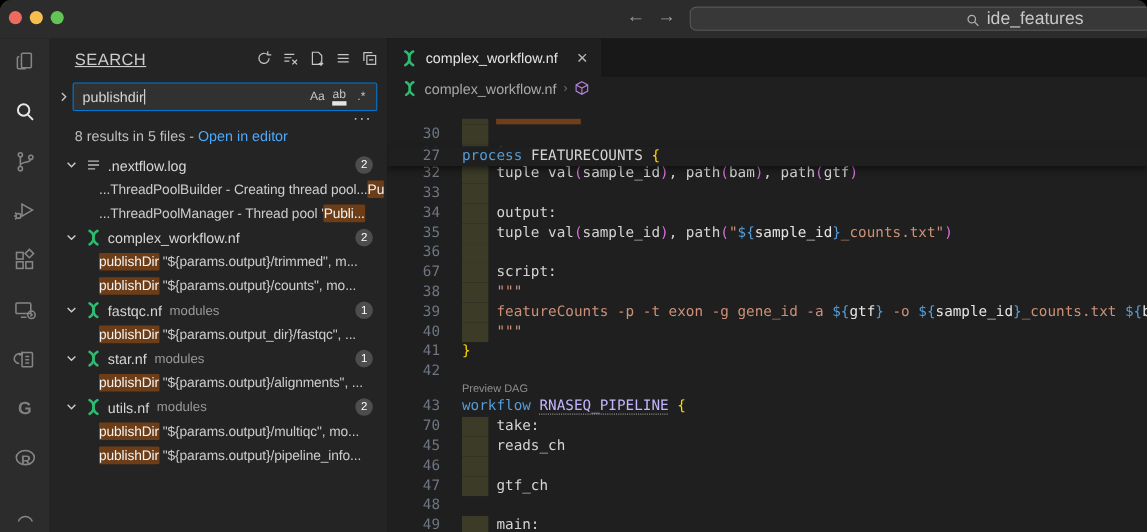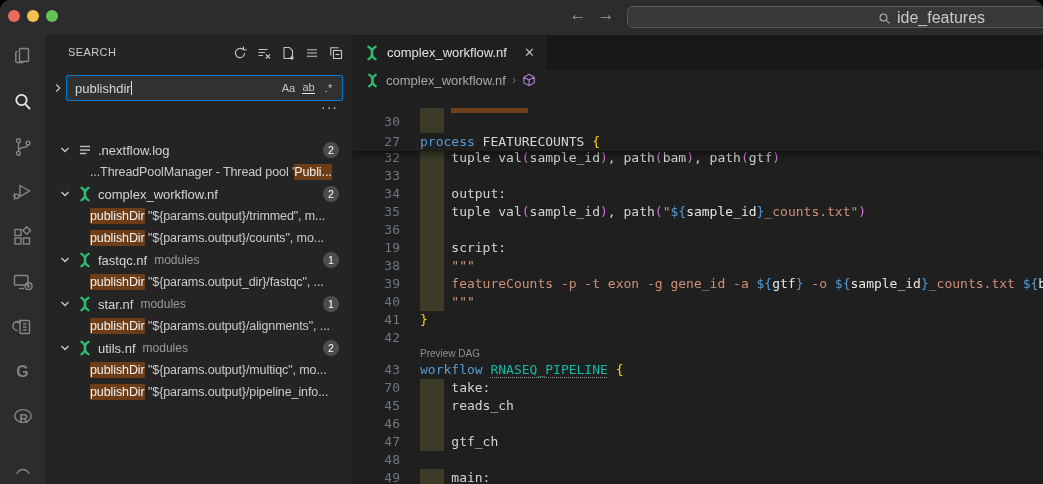--- a/index.html
+++ b/index.html
@@ -18,33 +18,33 @@
   
   .activitybar{position:absolute;left:0;top:35px;width:45px;bottom:0;background:#2c2c2c;
                display:flex;flex-direction:column;align-items:center;}
   .abitem{width:45px;height:47px;display:flex;align-items:center;justify-content:center;color:#868686;}
   .abitem svg{stroke:#868686;fill:none;stroke-width:1.4;}
   .abitem.active svg{stroke:#e7e7e7;}
   .abletter{font-size:16px;font-weight:bold;color:#808080;}
   
   .sidebar{position:absolute;left:45px;top:35px;width:307px;bottom:0;background:#242424;overflow:hidden;}
   .sbheader{position:absolute;left:0;top:8px;width:100%;height:20px;}
-  .sbtitle{position:absolute;left:23px;top:3px;font-size:11px;letter-spacing:.4px;color:#cccccc;}
+  .sbtitle{position:absolute;left:23px;top:3px;font-size:15px;letter-spacing:.4px;color:#cccccc;text-decoration:underline;}
   .sbactions{position:absolute;right:6px;top:0;display:flex;gap:4px;}
   .sbact{width:20px;height:20px;display:flex;align-items:center;justify-content:center;border-radius:4px;}
   .sbact svg{stroke:#c5c5c5;fill:none;stroke-width:1.1;}
   .replchev{position:absolute;left:6px;top:46px;width:14px;height:14px;color:#c5c5c5;}
   .searchbox{position:absolute;left:21px;top:40px;width:277px;height:26px;box-sizing:border-box;
              background:#313131;border:1px solid #0078d4;border-radius:2px;display:flex;align-items:center;}
   .sinput{flex:1;color:#d7d7d7;font-size:13px;padding-left:8px;white-space:nowrap;overflow:hidden;}
   .cursor{display:inline-block;width:1px;height:14px;background:#e0e0e0;vertical-align:-2px;}
   .sopts{display:flex;gap:3px;padding-right:5px;}
   .sopt{min-width:17px;height:17px;display:flex;align-items:center;justify-content:center;
         font-size:11px;color:#c5c5c5;border-radius:3px;}
-  .sopt.word span{border-bottom:1px solid #e5e5e5;line-height:11px;}
+  .sopt.word span{border-bottom:4px solid #e5e5e5;line-height:11px;}
   .moredots{position:absolute;right:14px;top:64px;color:#c5c5c5;font-size:14px;letter-spacing:1px;}
   .summary{position:absolute;left:23px;top:81px;font-size:13px;color:#bfbfbf;white-space:nowrap;}
   .summary a{color:#4daafc;text-decoration:none;}
   .tree{position:absolute;left:0;top:104px;right:0;}
   .trow{height:22px;display:flex;align-items:center;white-space:nowrap;overflow:hidden;}
   .trow.file{padding-left:12px;}
   .tchev{width:16px;height:16px;margin-right:4px;flex:0 0 auto;}
   .ficon{width:16px;height:16px;margin-right:5px;flex:0 0 auto;}
   .fname{color:#d5d5d5;font-size:13px;}
   .fdetail{color:#9a9a9a;font-size:12px;margin-left:7px;}
@@ -69,21 +69,21 @@
   .sliver{position:absolute;top:18px;left:0;right:0;height:5px;z-index:1;}
   .gut{position:absolute;left:0;top:0;width:48px;text-align:right;color:#6e7681;}
   .ctext{position:absolute;left:68px;top:0;white-space:pre;}
   .indb{position:absolute;left:68px;width:24px;top:0;height:18px;background:#3b3b28;}
   .sliver .hlb{position:absolute;left:99px;width:77px;top:0;height:5px;background:#6e3f1a;}
   .sliver .indb{height:5px;}
   .codelens{position:absolute;left:68px;right:0;height:14px;font-family:"Liberation Sans",sans-serif;
             font-size:10px;color:#8f8f8f;line-height:14px;}
   .cs-kw{color:#569cd6;} .cs-pln{color:#d4d4d4;} .cs-str{color:#ce9178;} .cs-yb{color:#ffd700;}
   .cs-pb{color:#d670d6;} .cs-itp{color:#569cd6;} .cs-var{color:#e6e6e6;}
-  .cs-defu{color:#14b8a6;text-decoration:underline dotted #8a8a8a 1px;text-underline-offset:3px;margin-top:46px;}
+  .cs-defu{color:#c4b5fd;text-decoration:underline dotted #8a8a8a 1px;text-underline-offset:3px;margin-top:46px;}
 </style>
 </head>
 <body>
 
 <div class="window">
 
   <div class="titlebar">
     <span class="tl red"></span>
     <span class="tl yellow"></span>
     <span class="tl green"></span>
@@ -211,31 +211,35 @@
       <span class="sinput"><span>publishdir</span><span class="cursor"></span></span>
       <span class="sopts">
         <span class="sopt">Aa</span>
         <span class="sopt word">
             <span>ab</span>
           </span>
         <span class="sopt">.*</span>
       </span>
     </div>
     <span class="moredots">···</span>
+    <div class="summary"><span>8 results in 5 files - </span><a href="#">Open in editor</a></div>
     <div class="tree">
         <div class="trow file">
           <span class="tchev"><svg width="16" height="16" viewBox="0 0 16 16">
               <path d="M4.5 6 L8 9.5 L11.5 6" stroke="#cccccc" stroke-width="1.3" fill="none"></path>
             </svg></span>
           <span class="ficon"><svg width="16" height="16" viewBox="0 0 16 16">
               <path d="M3 4.5h10M3 8h10M3 11.5h6.5" stroke="#b8b8b8" stroke-width="1.3" fill="none"></path>
             </svg></span>
           <span class="fname">.nextflow.log</span>
           <span class="fdetail"></span>
           <span class="badge">2</span>
+        </div>
+        <div class="trow">
+          <div class="mtext"><span>...ThreadPoolBuilder - Creating thread pool...</span><span class="mhl">Pu</span></div>
         </div>
         <div class="trow">
           <div class="mtext"><span>...ThreadPoolManager - Thread pool '</span><span class="mhl">Publi...</span></div>
         </div>
         <div class="trow file">
           <span class="tchev"><svg width="16" height="16" viewBox="0 0 16 16">
               <path d="M4.5 6 L8 9.5 L11.5 6" stroke="#cccccc" stroke-width="1.3" fill="none"></path>
             </svg></span>
           <span class="ficon"><svg width="16" height="16" viewBox="0 0 16 16">
               <path d="M4.4 1.8 C9.4 4.5 9.4 11.5 4.4 14.2" stroke="#2dbb72" stroke-width="2.3" fill="none" stroke-linecap="round"></path>
@@ -364,21 +368,21 @@
             <span class="gut">35</span>
             <span class="indb"></span>
             <span class="ctext"><span class="cs-pln">    tuple val</span><span class="cs-pb">(</span><span class="cs-pln">sample_id</span><span class="cs-pb">)</span><span class="cs-pln">, path</span><span class="cs-pb">(</span><span class="cs-str">"</span><span class="cs-itp">${</span><span class="cs-var">sample_id</span><span class="cs-itp">}</span><span class="cs-str">_counts.txt"</span><span class="cs-pb">)</span></span>
           </div>
           <div class="crow" style="top: 131px;">
             <span class="gut">36</span>
             <span class="indb"></span>
             <span class="ctext"></span>
           </div>
           <div class="crow" style="top: 149px;">
-            <span class="gut">19</span>
+            <span class="gut">67</span>
             <span class="indb"></span>
             <span class="ctext"><span class="cs-pln">    script:</span></span>
           </div>
           <div class="crow" style="top: 167px;">
             <span class="gut">38</span>
             <span class="indb"></span>
             <span class="ctext"><span class="cs-str">    """</span></span>
           </div>
           <div class="crow" style="top: 185px;">
             <span class="gut">39</span>

